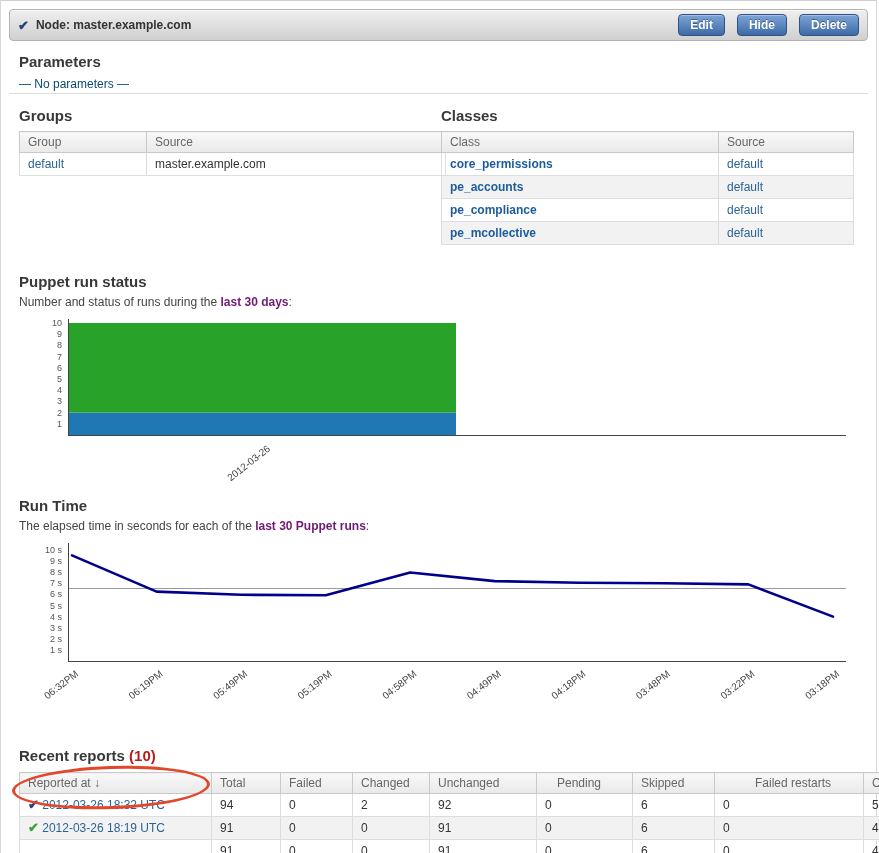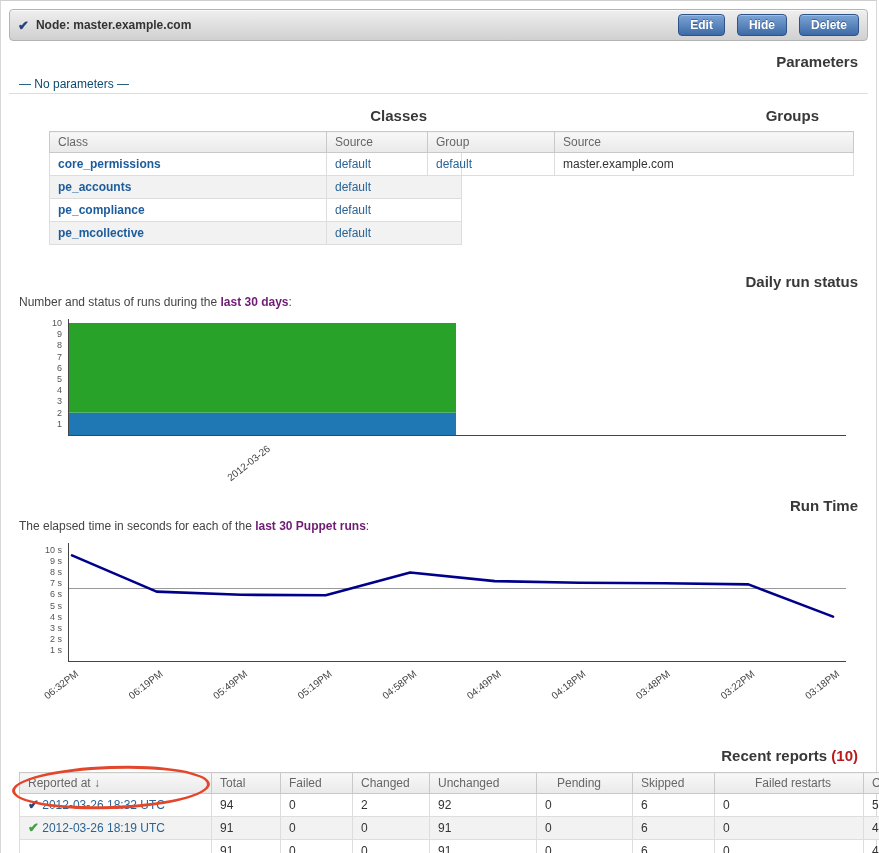--- a/index.html
+++ b/index.html
@@ -30,21 +30,21 @@
     font-family:"Liberation Sans", sans-serif;
     background:linear-gradient(#7ca4d6,#3d6aa6);
     border:1px solid #2e5387; border-radius:4px;
     color:#fff; font-weight:bold; font-size:12px;
     padding:3px 11px; cursor:pointer;
     text-shadow:0 -1px 0 rgba(0,0,0,.35);
     box-shadow:inset 0 1px 0 rgba(255,255,255,.3);
   }
   
   .content { padding:0 18px; }
-  h2 { margin:0; font-size:15px; font-weight:bold; color:#383838;text-align:right; }
+  h2 { margin:0; font-size:15px; font-weight:bold; color:#383838; }
   .params-heading { margin-top:12px; margin-bottom:7px; }
   .muted { font-size:12px; color:#0c4a6e; margin-bottom:2px; }
   hr.divider { border:none; border-top:1px solid #ddd; margin:0 -10px 13px -10px; }
   .two-col { display:flex; }
   .col h2 { margin-bottom:7px; }
   .groups-col { width:392px; }
   .classes-col { width:378px; margin-left:30px; }
   
   table.data-table { border-collapse:collapse; font-size:12px; width:100%; table-layout:fixed; }
   table.data-table th {
@@ -96,20 +96,37 @@
     </div>
   </div>
 
   <div class="content">
 
     <h2 class="params-heading">Parameters</h2>
     <div class="muted">— No parameters —</div>
     <hr class="divider">
 
     <div class="two-col">
+      <div class="col groups-col">
+        <h2>Groups</h2>
+        <table class="data-table" id="groups-table">
+            <thead>
+              <tr>
+                <th style="width: 110px;">Group</th>
+                <th style="width: 282px;">Source</th>
+              </tr>
+            </thead>
+            <tbody>
+              <tr>
+                <td><a href="#">default</a></td>
+                <td>master.example.com</td>
+              </tr>
+            </tbody>
+          </table>
+      </div>
       <div class="col classes-col">
         <h2>Classes</h2>
         <table class="data-table" id="classes-table">
             <thead>
               <tr>
                 <th style="width: 260px;">Class</th>
                 <th style="width: 118px;">Source</th>
               </tr>
             </thead>
             <tbody>
@@ -125,40 +142,23 @@
                 <td><a href="#" class="bold-link">pe_compliance</a></td>
                 <td><a href="#">default</a></td>
               </tr>
               <tr class="alt">
                 <td><a href="#" class="bold-link">pe_mcollective</a></td>
                 <td><a href="#">default</a></td>
               </tr>
             </tbody>
           </table>
       </div>
-      <div class="col groups-col">
-        <h2>Groups</h2>
-        <table class="data-table" id="groups-table">
-            <thead>
-              <tr>
-                <th style="width: 110px;">Group</th>
-                <th style="width: 282px;">Source</th>
-              </tr>
-            </thead>
-            <tbody>
-              <tr>
-                <td><a href="#">default</a></td>
-                <td>master.example.com</td>
-              </tr>
-            </tbody>
-          </table>
-      </div>
     </div>
 
-    <h2 class="section-heading">Daily run status</h2>
+    <h2 class="section-heading">Puppet run status</h2>
     <div class="subtitle"><span>Number and status of runs during the </span><b>last 30 days</b><span>:</span></div>
     <svg class="chart" id="bar-chart" width="845" height="150">
         <text x="43" y="107.8" text-anchor="end" class="tick">1</text>
         <text x="43" y="96.6" text-anchor="end" class="tick">2</text>
         <text x="43" y="85.4" text-anchor="end" class="tick">3</text>
         <text x="43" y="74.2" text-anchor="end" class="tick">4</text>
         <text x="43" y="63" text-anchor="end" class="tick">5</text>
         <text x="43" y="51.80000000000001" text-anchor="end" class="tick">6</text>
         <text x="43" y="40.60000000000001" text-anchor="end" class="tick">7</text>
         <text x="43" y="29.400000000000006" text-anchor="end" class="tick">8</text>

